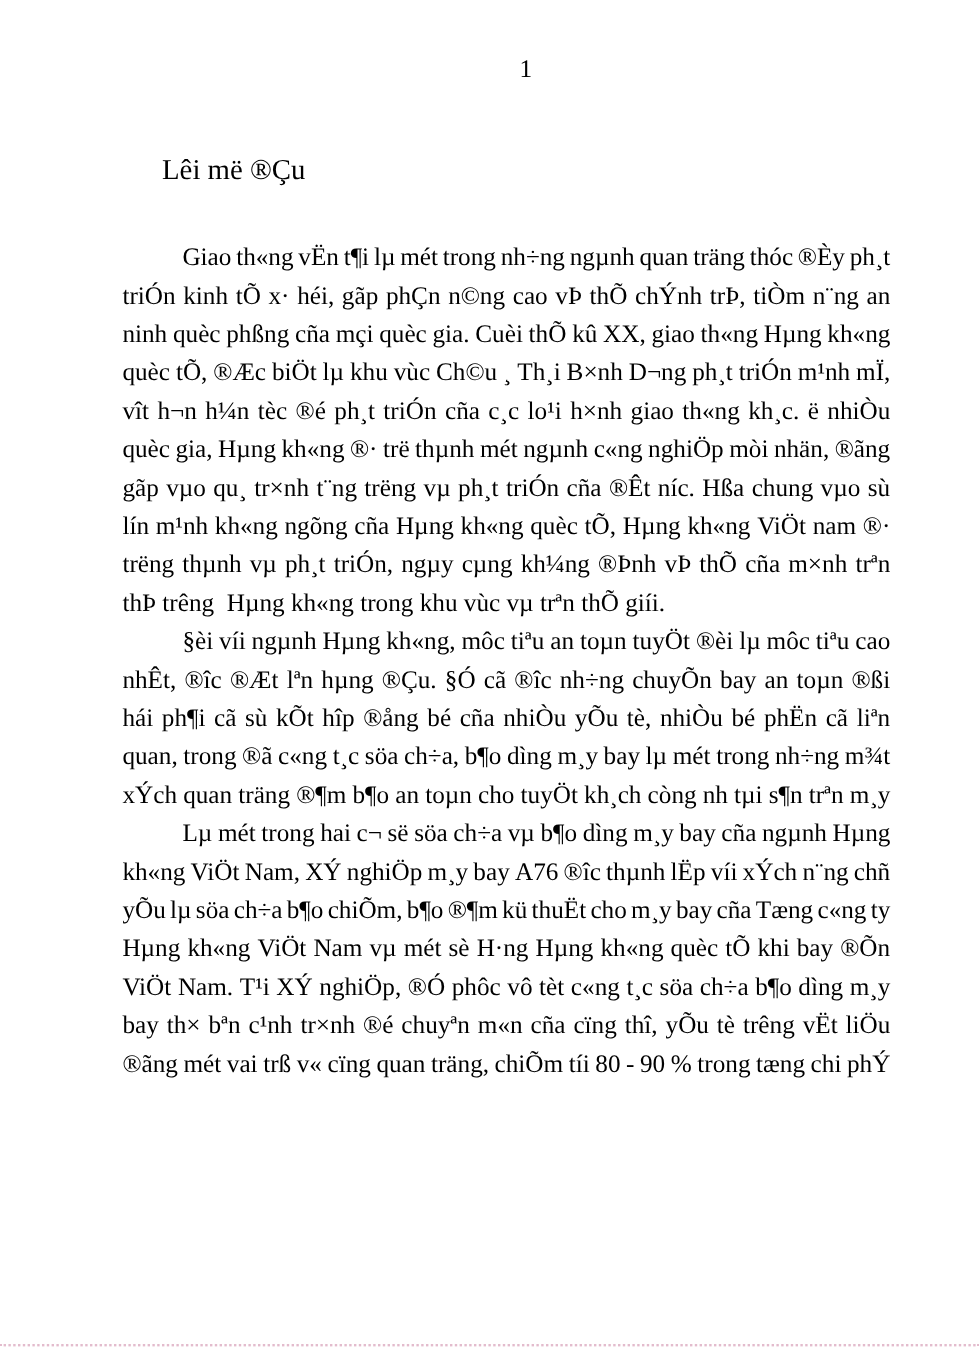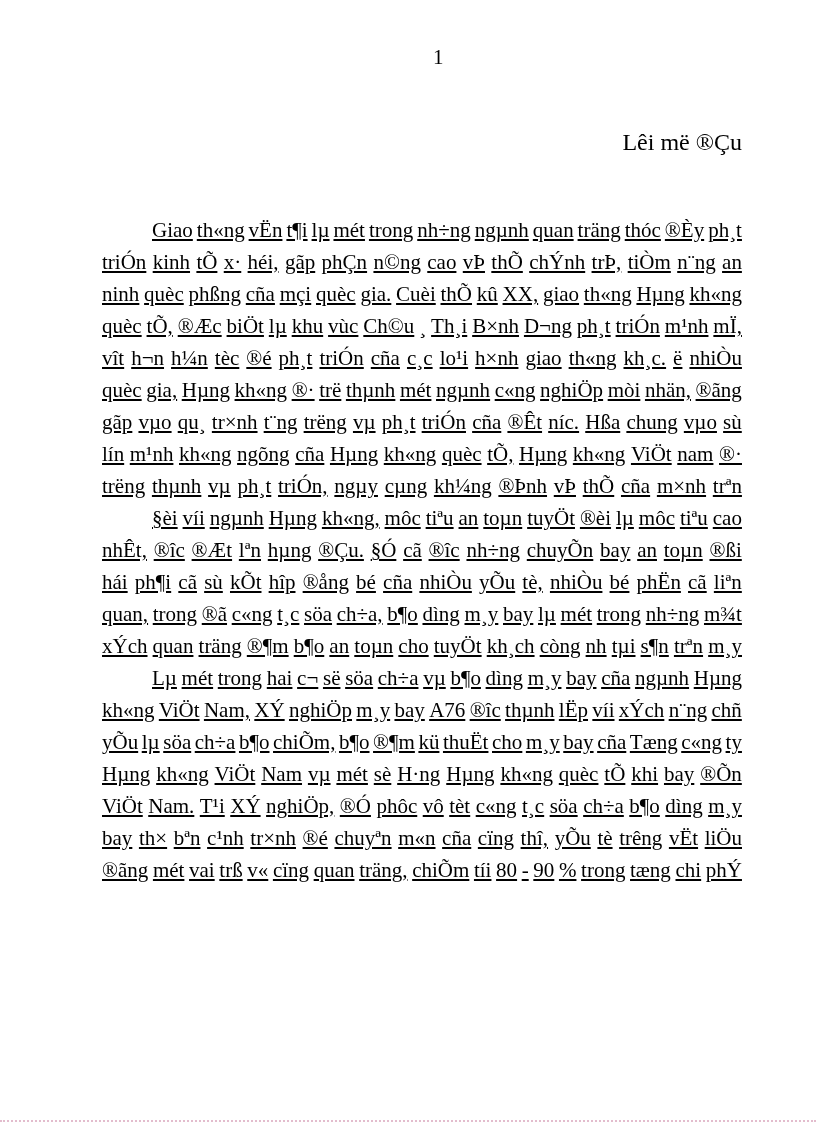--- a/index.html
+++ b/index.html
@@ -26,25 +26,23 @@
   .content {
     position: absolute;
     left: 102px;
     top: 126px;
     width: 640px;
   }
   .heading {
     margin-left: 33px;
     font-size: 24px;
     line-height: 32px;
-    text-align: right;
   }
   .paragraphs {
-    margin-top: 56px;
-    text-decoration: underline;
+    margin-top: 40px;
   }
   .paragraph {
     margin: 0;
   }
   .line {
     display: flex;
     justify-content: space-between;
     height: 32px;
     line-height: 32px;
     overflow: visible;
@@ -225,20 +223,21 @@
             <span>ngµy</span>
             <span>cµng</span>
             <span>kh¼ng</span>
             <span>®Þnh</span>
             <span>vÞ</span>
             <span>thÕ</span>
             <span>cña</span>
             <span>m×nh</span>
             <span>trªn</span>
           </div>
+          <div class="line last">thÞ trêng  Hµng kh«ng trong khu vùc vµ trªn thÕ giíi.</div>
         </div>
         <div class="paragraph">
           <div class="line first">
             <span>§èi</span>
             <span>víi</span>
             <span>ngµnh</span>
             <span>Hµng</span>
             <span>kh«ng,</span>
             <span>môc</span>
             <span>tiªu</span>

